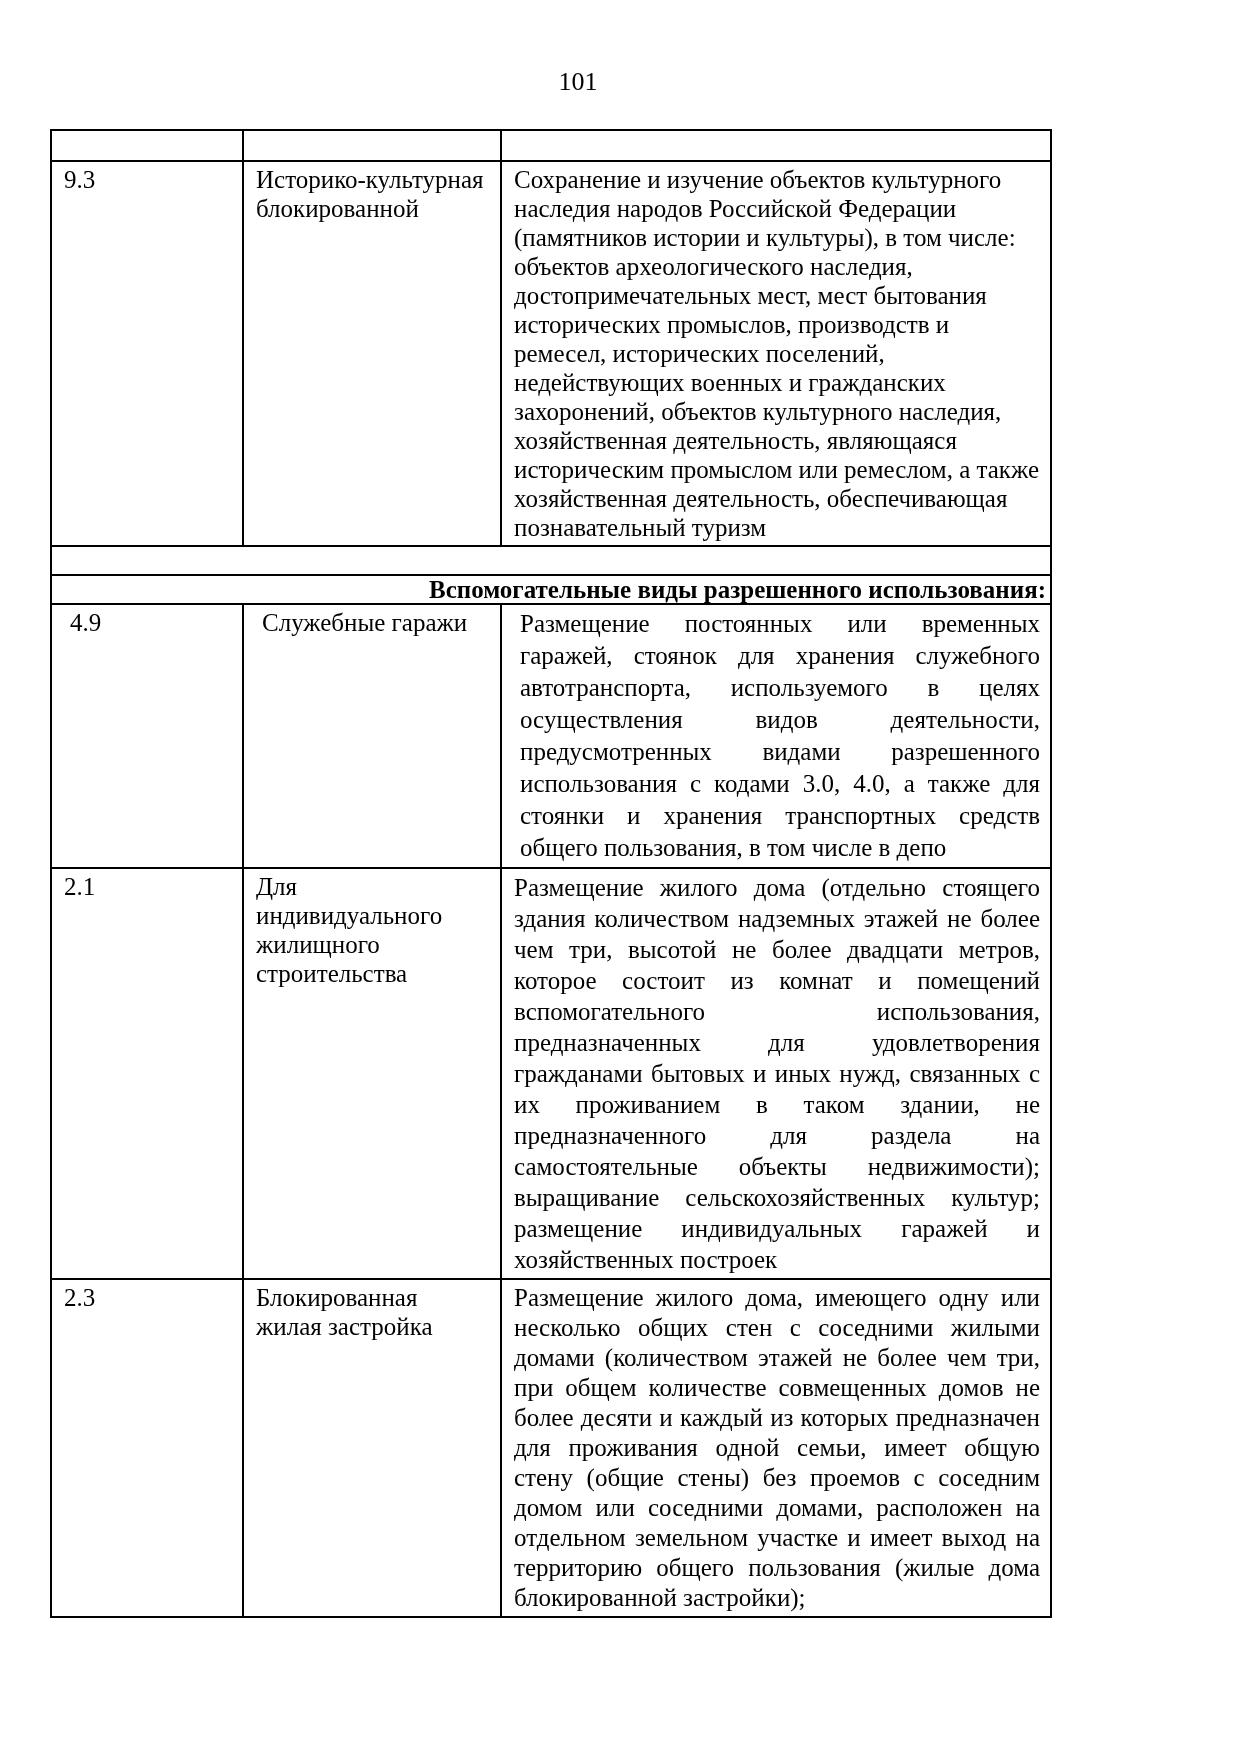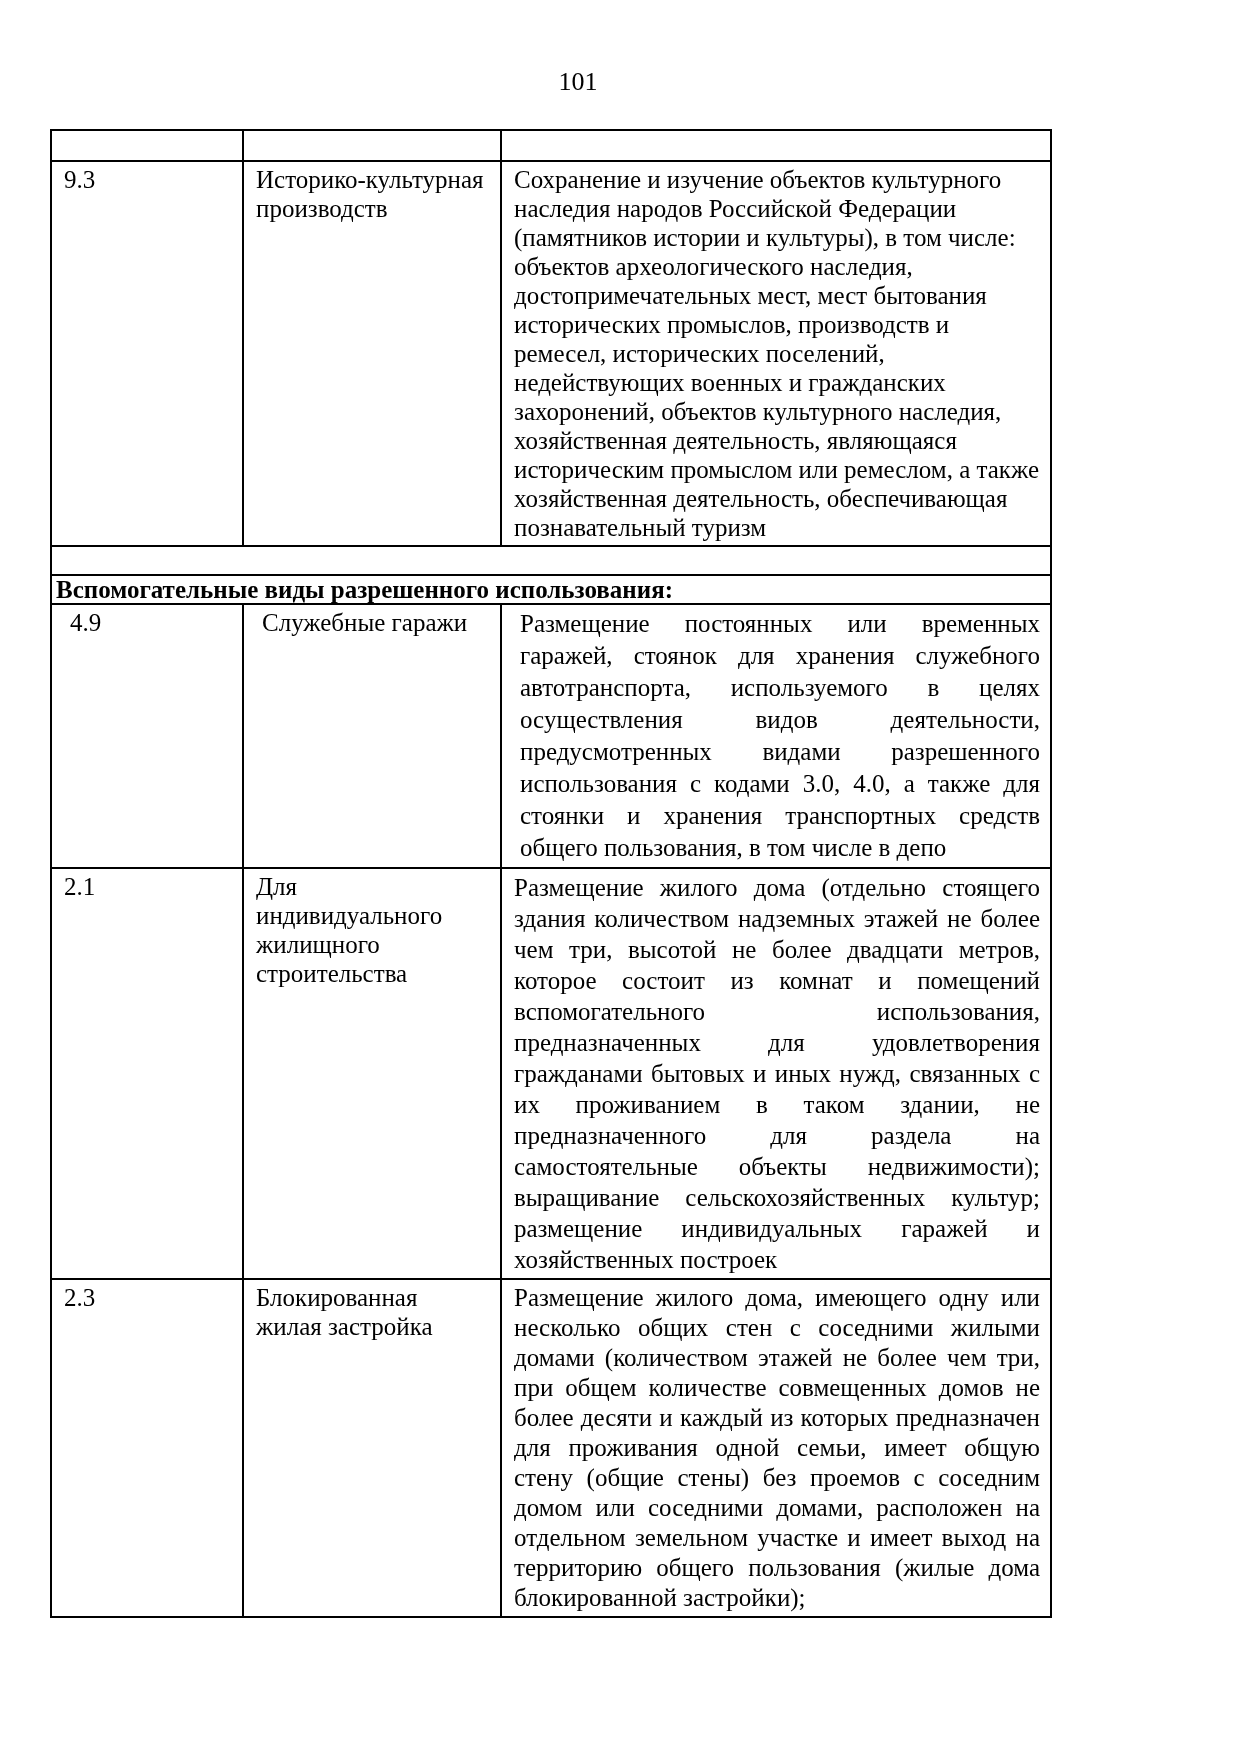--- a/index.html
+++ b/index.html
@@ -54,21 +54,21 @@
   tr.row-2-3 td  { height: 325px; }
   tr.row-2-3 td.desc { line-height: 30px; }
   tr.empty-header td { height: 31px; padding: 0; }
   tr.spacer td {
     height: 29px;
     padding: 0;
   }
   tr.section-header td {
     height: 28px;
     padding: 0 4px;
-    text-align: left;
+    text-align: right;
     font-weight: bold;
     line-height: 27px;
   }
   td.name-cell {
     white-space: pre-line;
   }
 </style>
 </head>
 <body>
 
@@ -83,21 +83,21 @@
   <tbody>
     <tr class="empty-header">
       <td></td>
       <td></td>
       <td></td>
     </tr>
 
     <tr class="row-9-3">
       <td>9.3</td>
       <td class="name-cell">Историко-культурная
-производств</td>
+блокированной</td>
       <td class="desc">Сохранение и изучение объектов культурного наследия народов Российской Федерации (памятников истории и культуры), в том числе: объектов археологического наследия, достопримечательных мест, мест бытования исторических промыслов, производств и ремесел, исторических поселений, недействующих военных и гражданских захоронений, объектов культурного наследия, хозяйственная деятельность, являющаяся историческим промыслом или ремеслом, а также хозяйственная деятельность, обеспечивающая познавательный туризм</td>
     </tr>
 
     <tr class="spacer">
       <td colspan="3"></td>
     </tr>
 
     <tr class="section-header">
       <td colspan="3">Вспомогательные виды разрешенного использования:</td>
     </tr>

